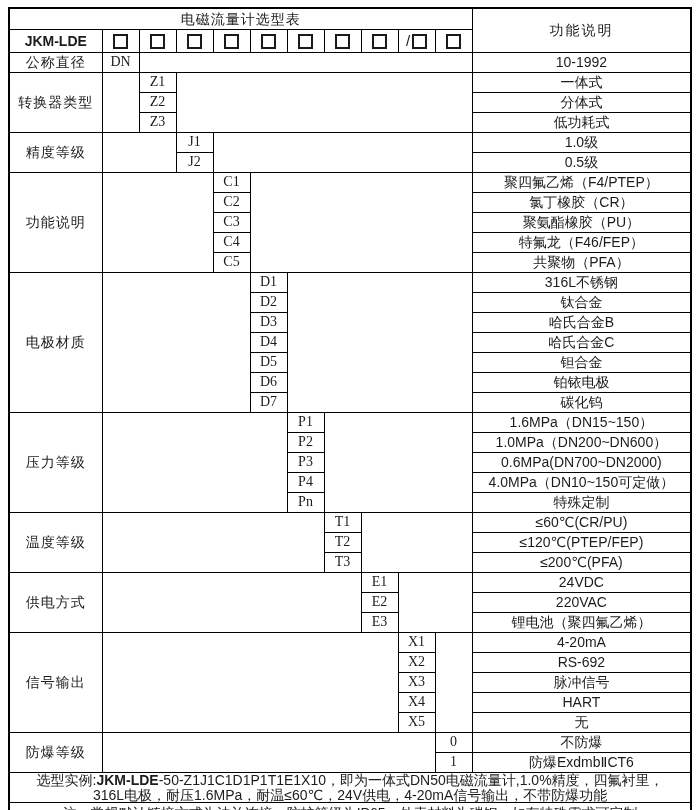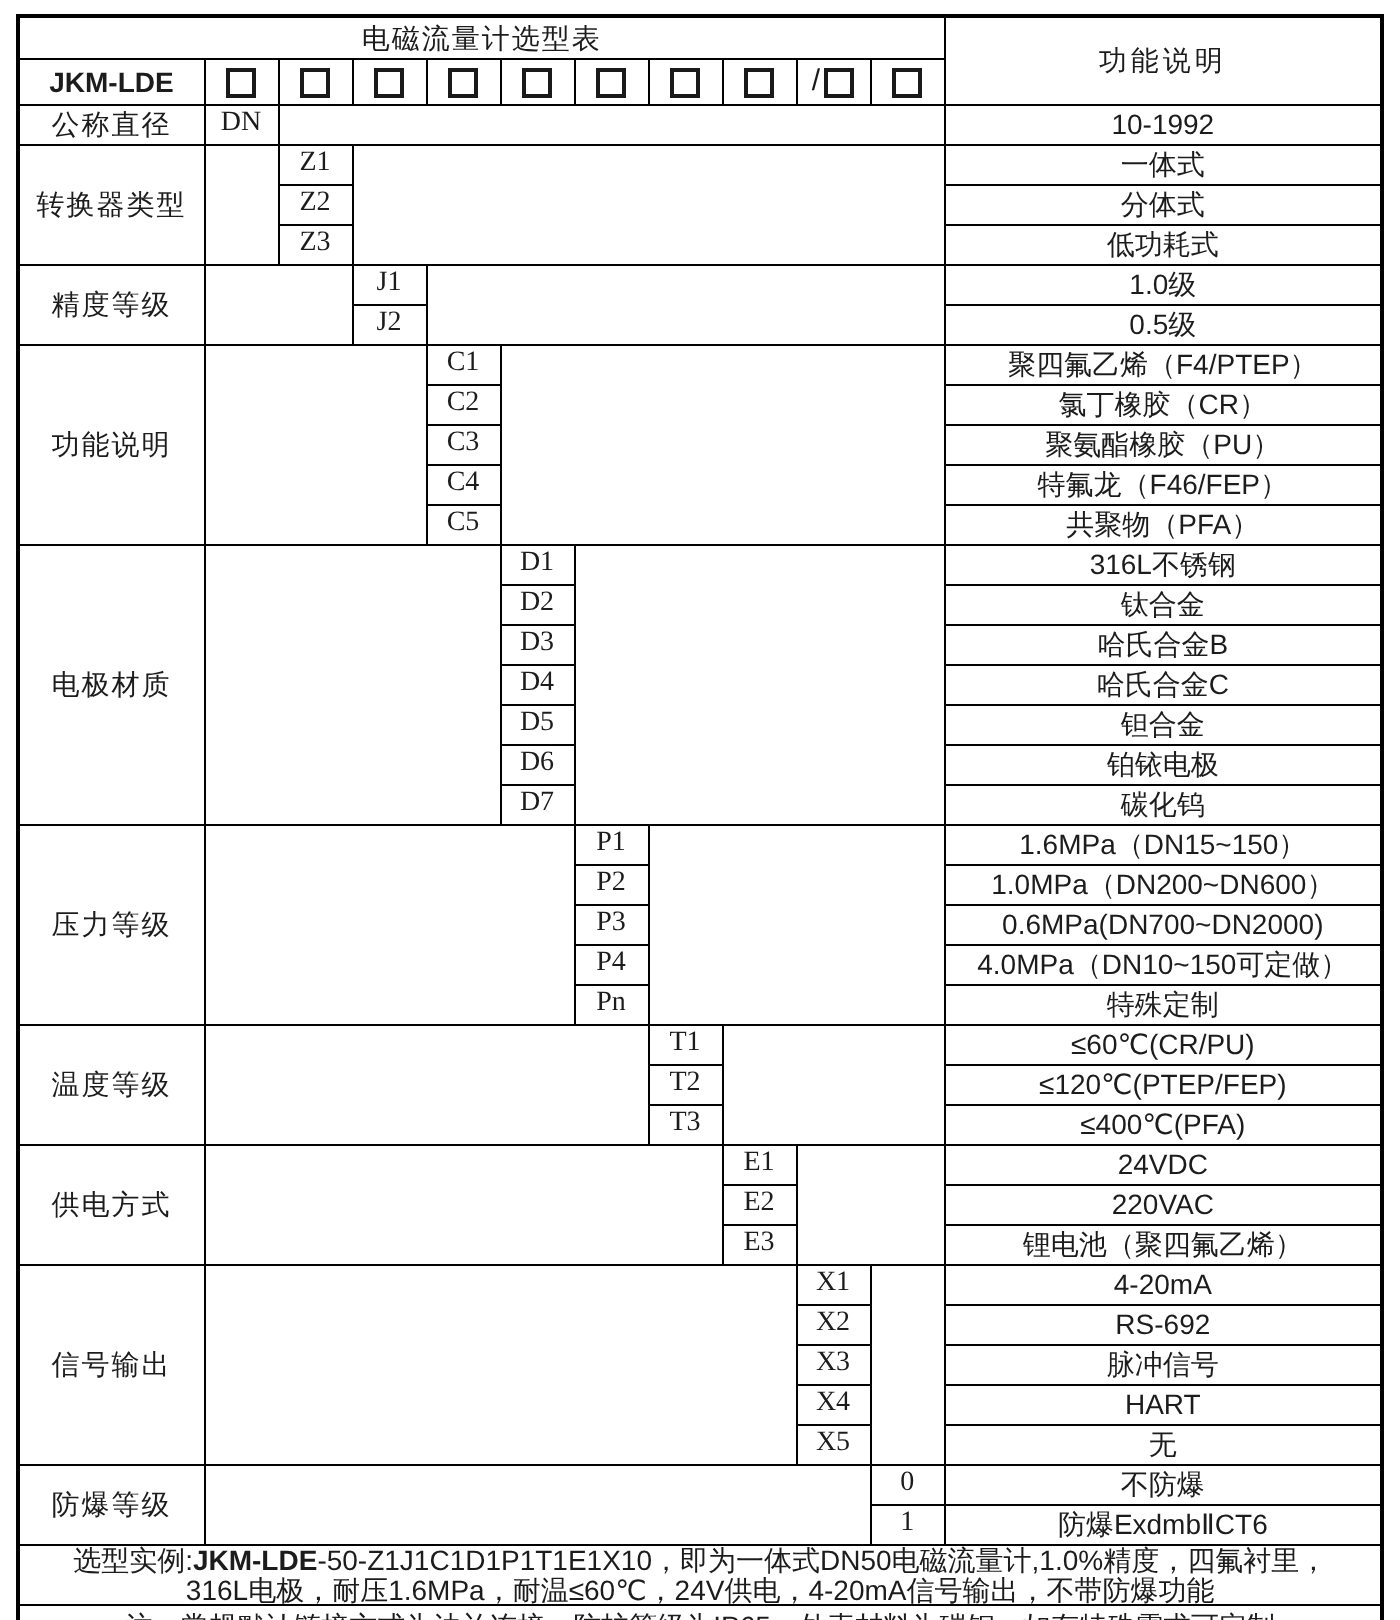--- a/index.html
+++ b/index.html
@@ -235,21 +235,21 @@
     <td class="code-cell">T1</td>
     <td class="gap" colspan="3" rowspan="3"></td>
     <td class="desc-cell">≤60℃(CR/PU)</td>
   </tr>
   <tr>
     <td class="code-cell">T2</td>
     <td class="desc-cell">≤120℃(PTEP/FEP)</td>
   </tr>
   <tr>
     <td class="code-cell">T3</td>
-    <td class="desc-cell">≤400℃(PFA)</td>
+    <td class="desc-cell">≤200℃(PFA)</td>
   </tr>
 
   <tr>
     <td class="grp-label" rowspan="3">供电方式</td>
     <td class="gap" colspan="7" rowspan="3"></td>
     <td class="code-cell">E1</td>
     <td class="gap" colspan="2" rowspan="3"></td>
     <td class="desc-cell">24VDC</td>
   </tr>
   <tr>

